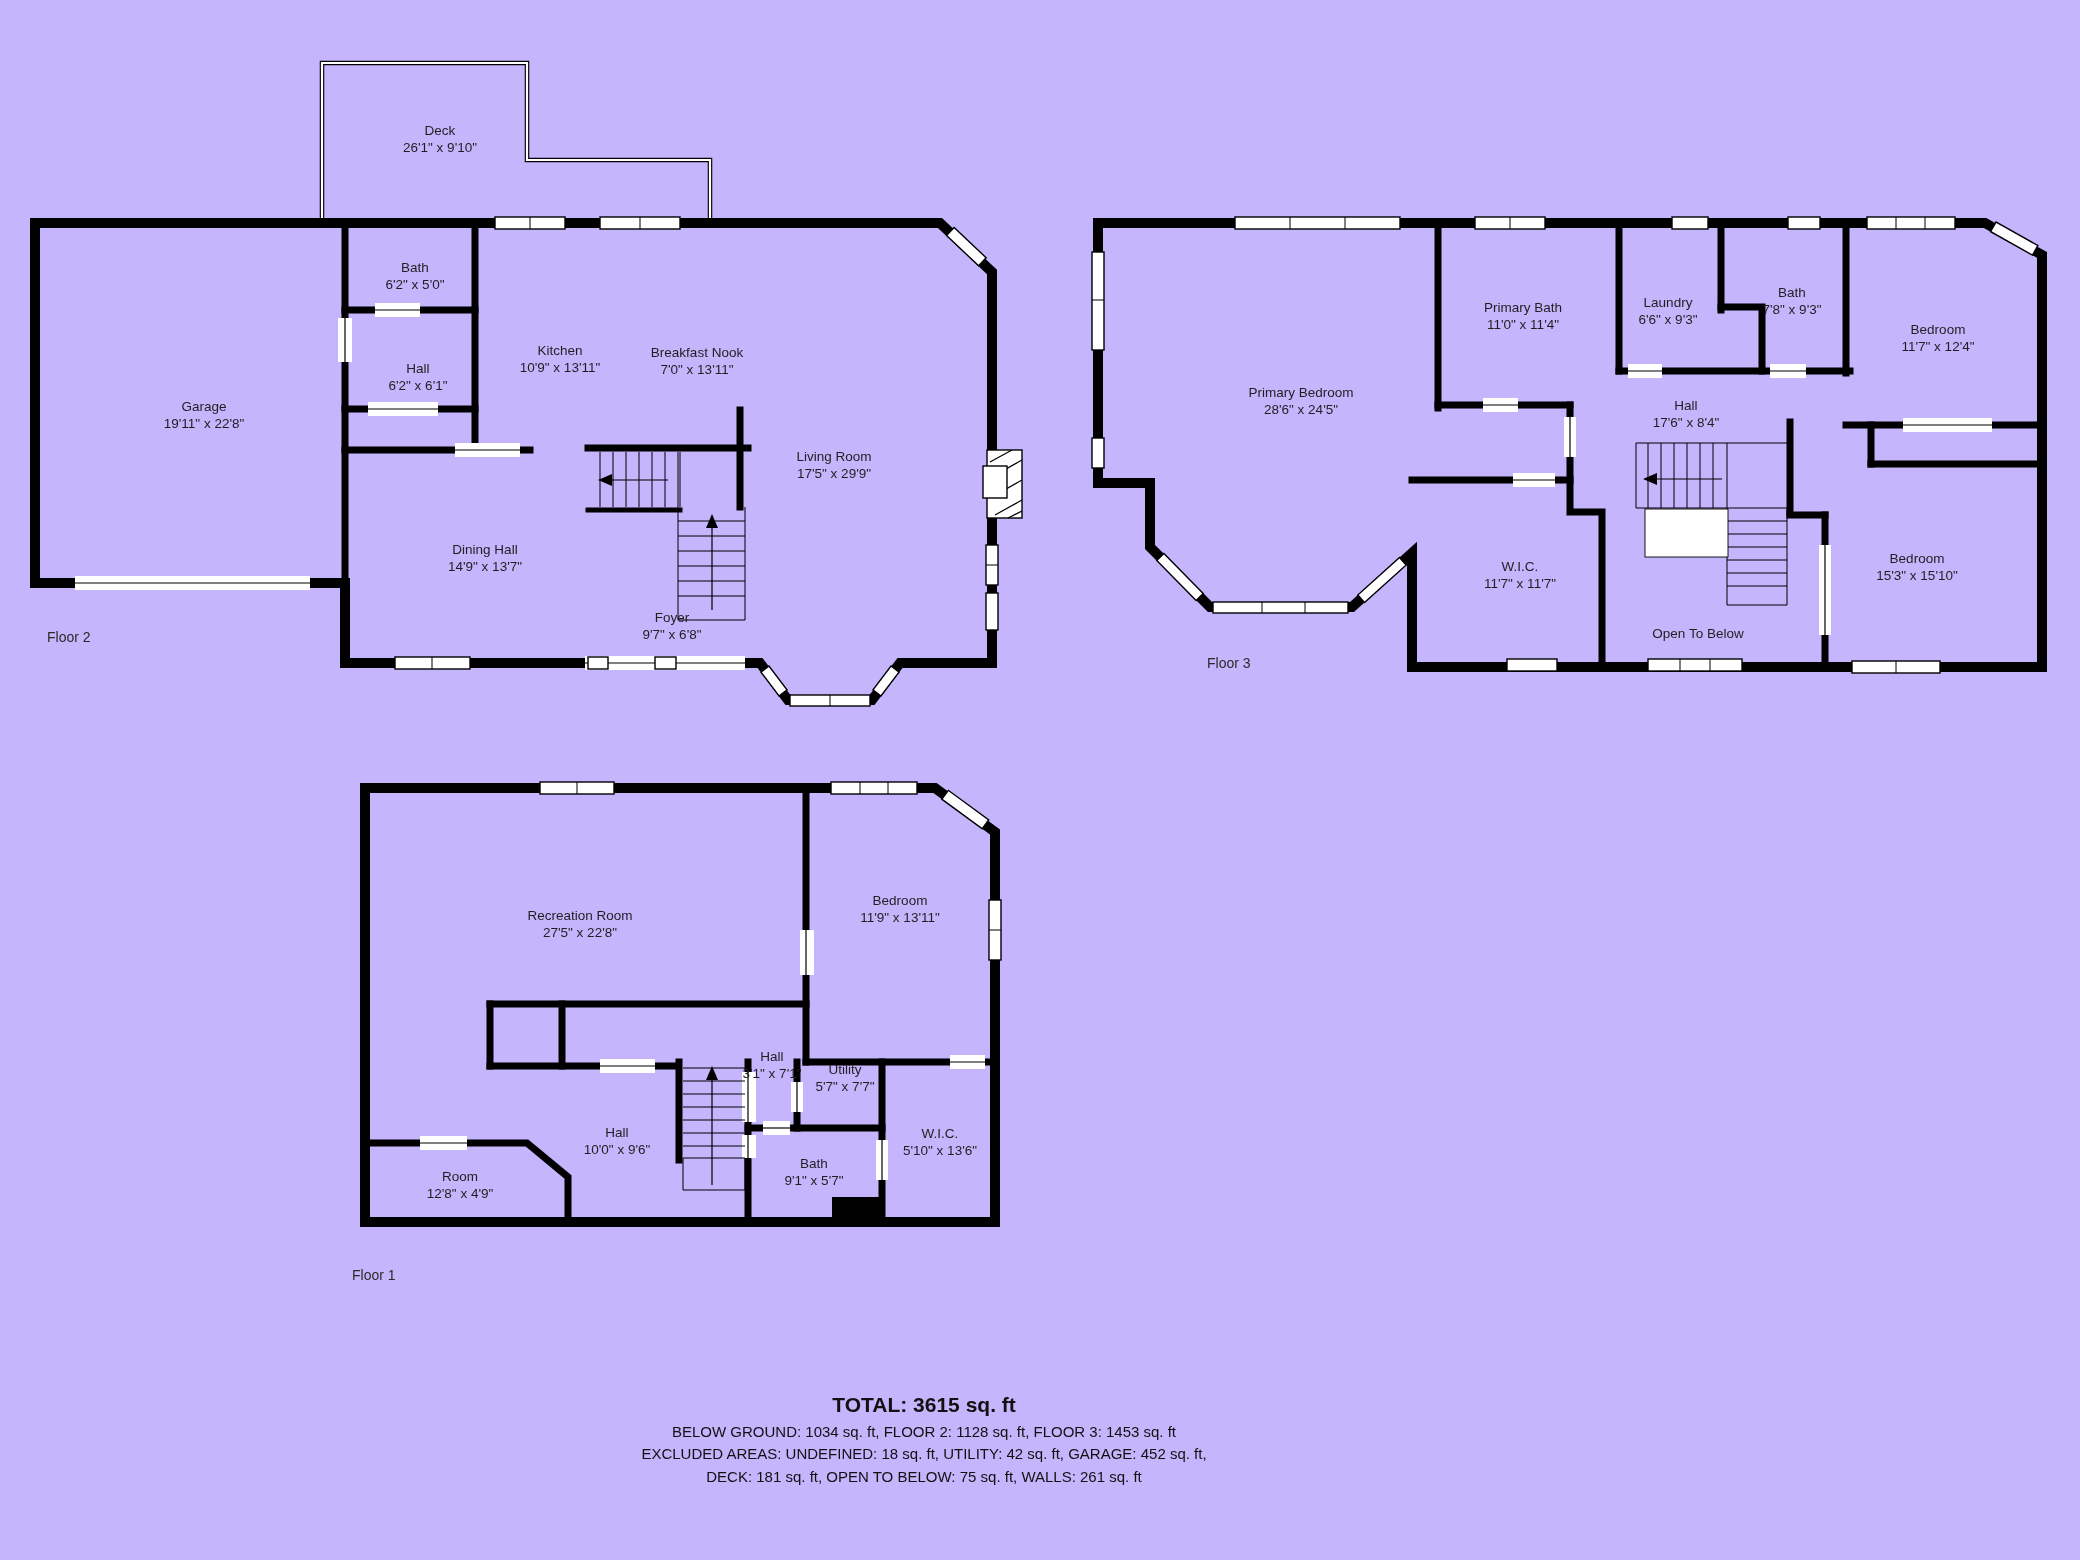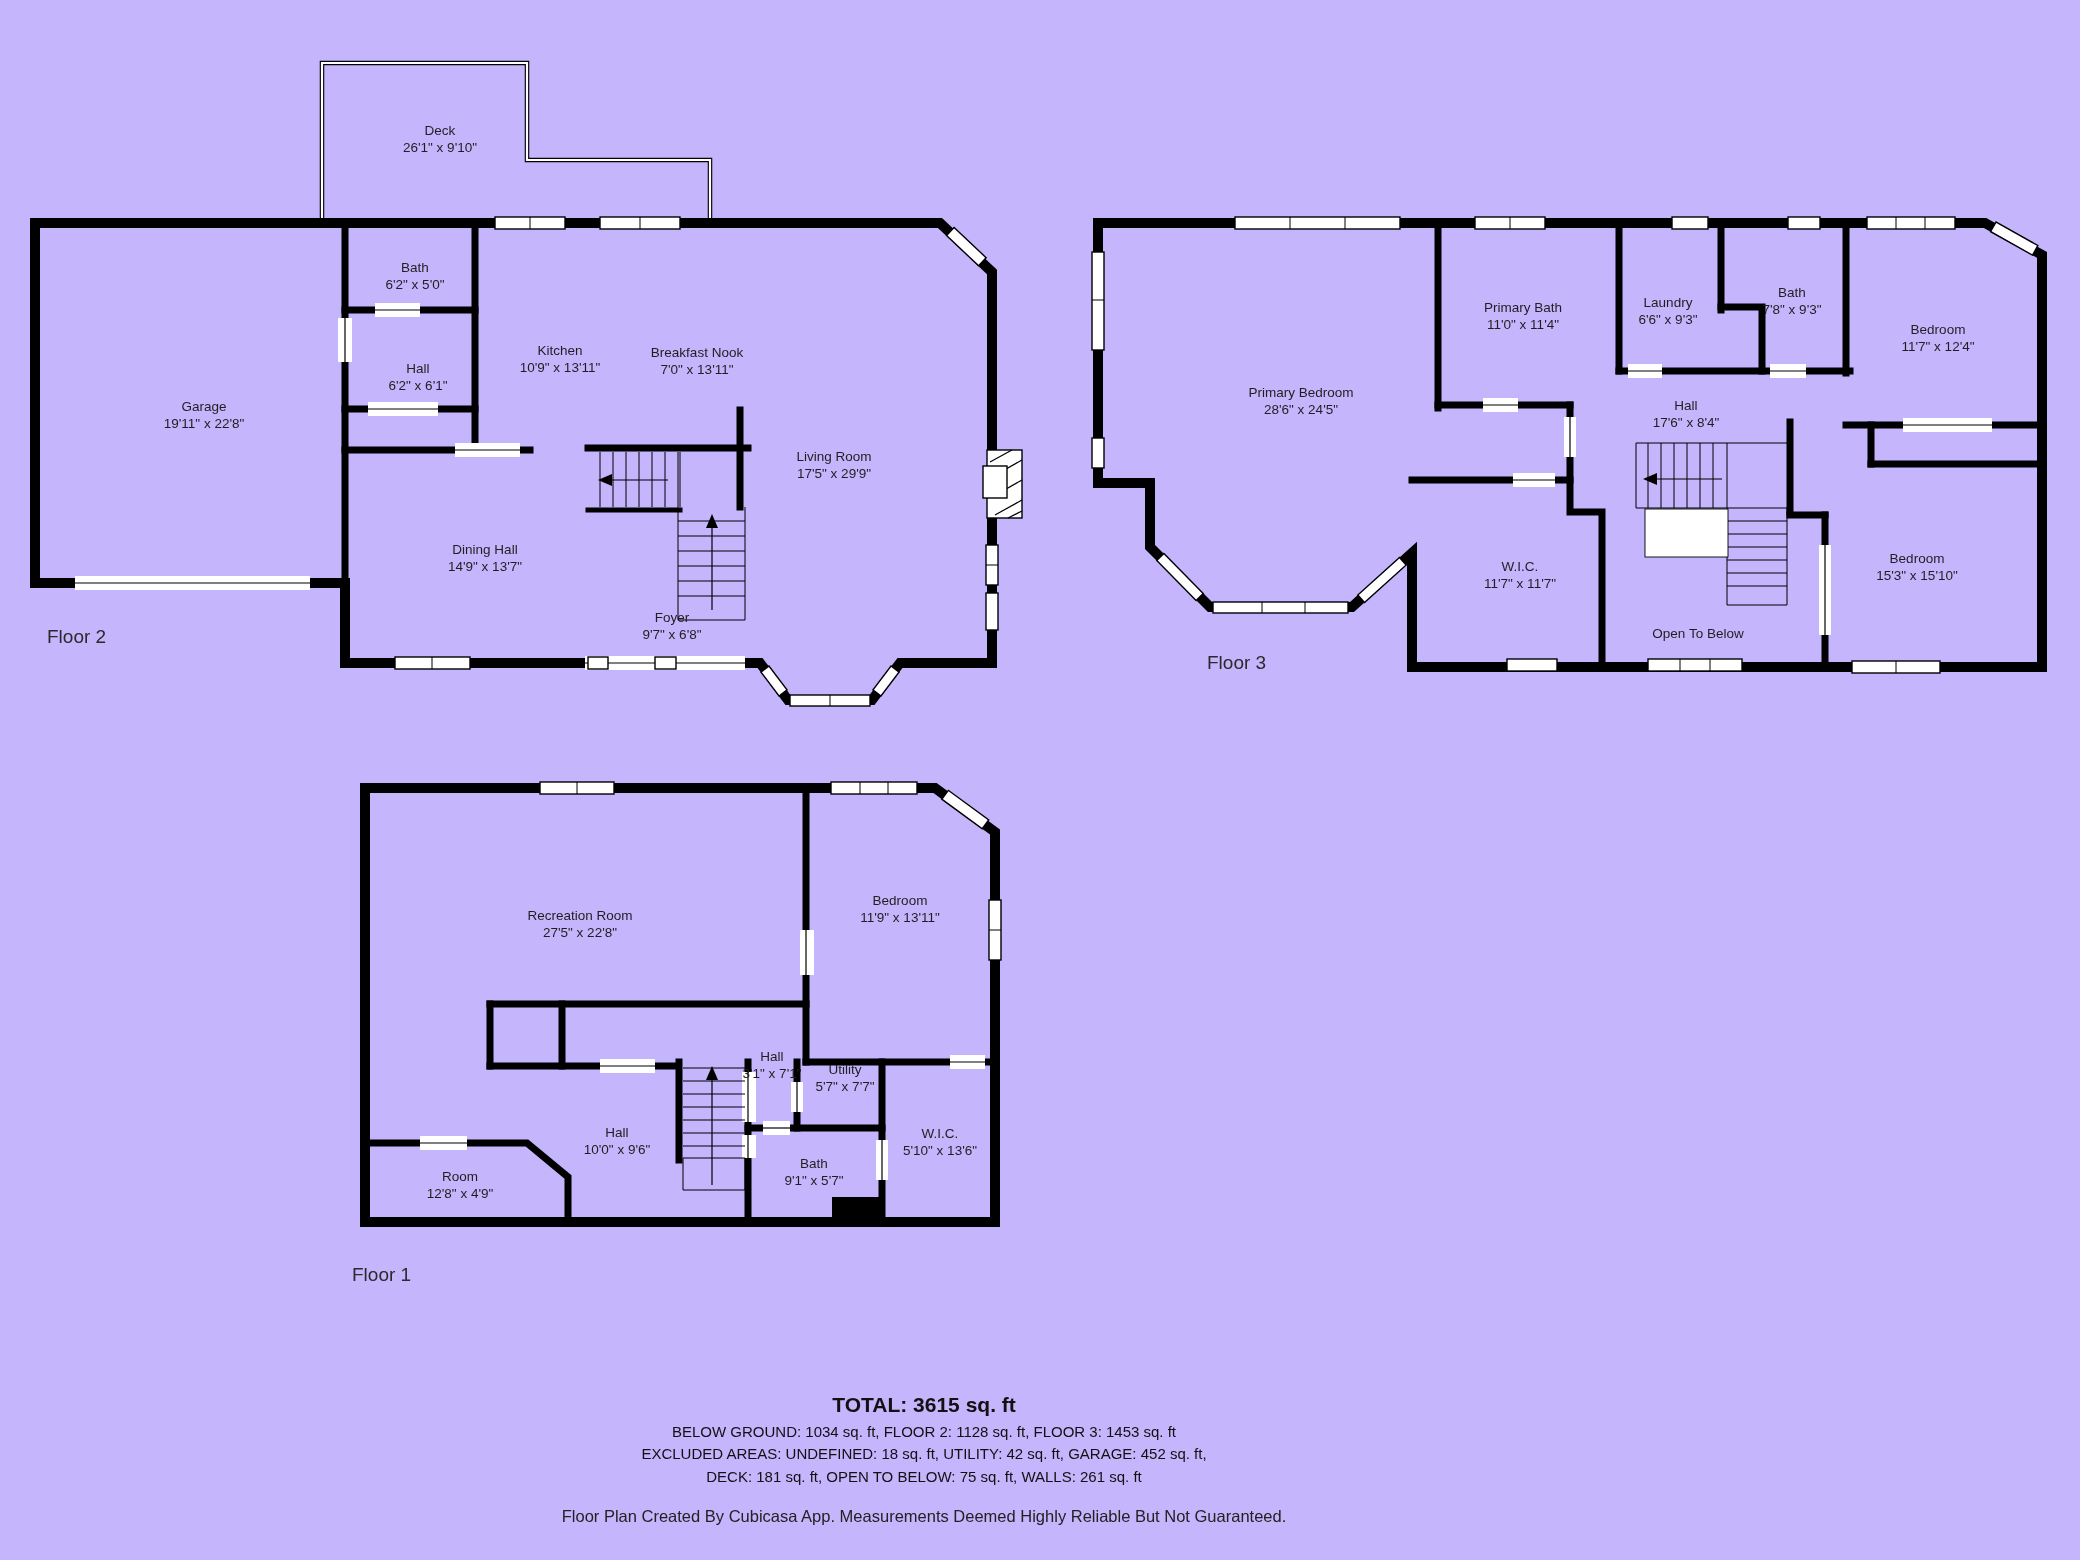--- a/index.html
+++ b/index.html
@@ -12,21 +12,21 @@
   .w5{stroke-width:5;}
   .thin{stroke:#000;stroke-width:1.2;fill:none;}
   .tread{stroke:#000;stroke-width:1;fill:none;}
   .gap{fill:#fff;stroke:none;}
   .win{fill:#fff;stroke:#000;stroke-width:1.4;}
   .mull{stroke:#000;stroke-width:1;}
   .arrow{stroke:#000;stroke-width:1.2;fill:none;}
   .ah{fill:#000;stroke:none;}
   .lbl{position:absolute;transform:translate(-50%,-50%);text-align:center;
        font-size:13.5px;line-height:17px;color:#1f1f1f;white-space:nowrap;}
-  .floor-cap{position:absolute;transform:translateY(-50%);font-size:19px;color:#2a2a2a;white-space:nowrap;}
+  .floor-cap{position:absolute;transform:translateY(-50%);font-size:14px;color:#2a2a2a;white-space:nowrap;}
   .summary{position:absolute;left:0;width:1808px;text-align:center;transform:translateY(-50%);
            color:#111;white-space:nowrap;margin-left:20px;}
   .sum-total{font-size:21px;font-weight:bold;}
   .sum-line{font-size:15px;}
   .sum-credit{font-size:16.5px;color:#222;}
 </style>
 </head>
 <body>
 
 <div id="page">
@@ -384,15 +384,14 @@
     </div>
 
 <div class="floor-cap" style="left:47px;top:637px">Floor 2</div>
 <div class="floor-cap" style="left:1207px;top:663px">Floor 3</div>
 <div class="floor-cap" style="left:352px;top:1275px">Floor 1</div>
 
 <div class="summary sum-total" style="top:1405px">TOTAL: 3615 sq. ft</div>
 <div class="summary sum-line" style="top:1431px">BELOW GROUND: 1034 sq. ft, FLOOR 2: 1128 sq. ft, FLOOR 3: 1453 sq. ft</div>
 <div class="summary sum-line" style="top:1453px">EXCLUDED AREAS: UNDEFINED: 18 sq. ft, UTILITY: 42 sq. ft, GARAGE: 452 sq. ft,</div>
 <div class="summary sum-line" style="top:1476px">DECK: 181 sq. ft, OPEN TO BELOW: 75 sq. ft, WALLS: 261 sq. ft</div>
-<div class="summary sum-credit" style="top:1516px">Floor Plan Created By Cubicasa App. Measurements Deemed Highly Reliable But Not Guaranteed.</div>
 
 </div>
 
 </body></html>

